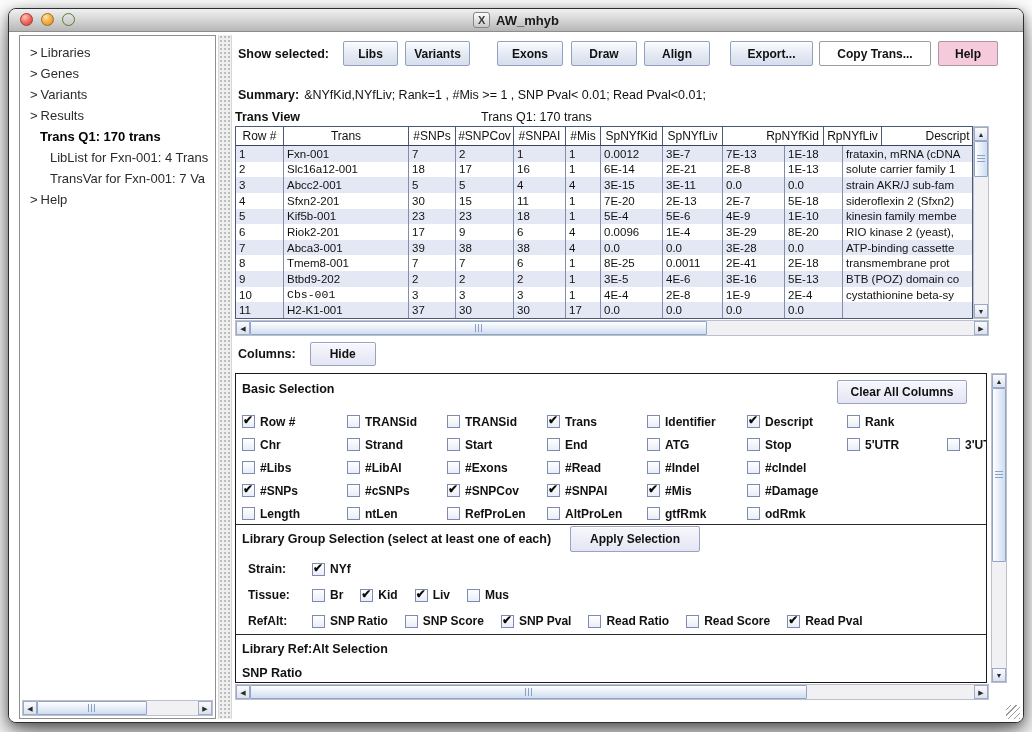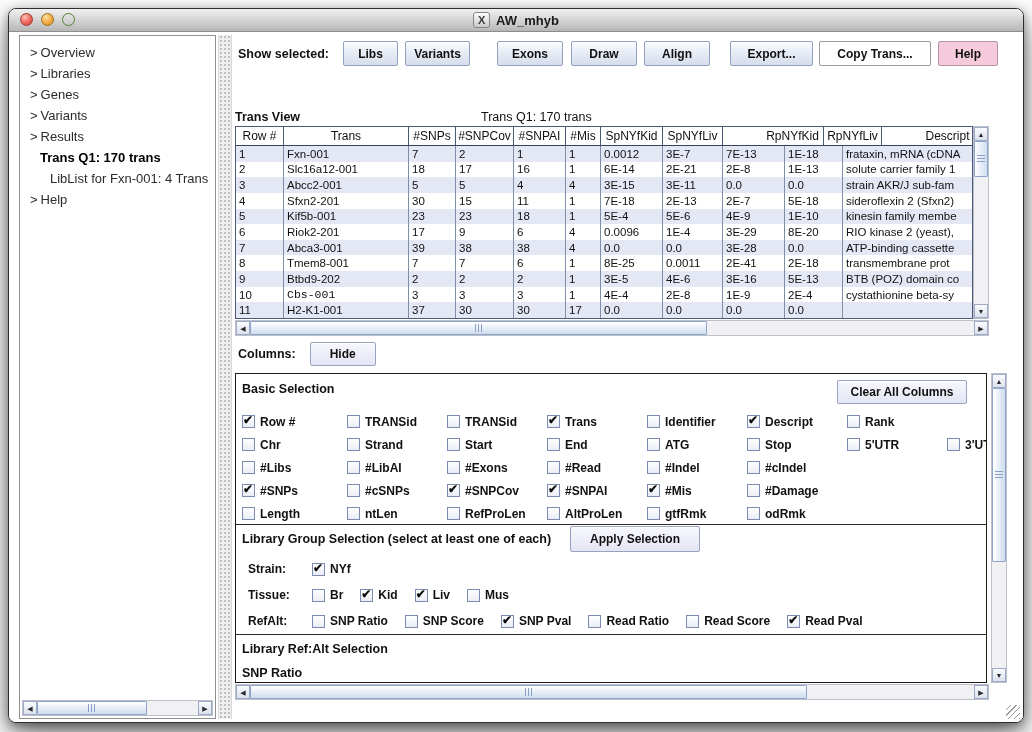--- a/index.html
+++ b/index.html
@@ -111,27 +111,27 @@
       <div class="title">
         <span class="x11">X</span>
         <span>AW_mhyb</span>
       </div>
     </div>
 
     <div class="content">
 
       <div class="sidebar">
         <div class="tree" id="tree">
-            <div class="tree-item" style="padding-left: 10px;"><span class="tree-pfx">&gt;</span><span>Overview</span></div>
             <div class="tree-item" style="padding-left: 10px;"><span class="tree-pfx">&gt;</span><span>Libraries</span></div>
             <div class="tree-item" style="padding-left: 10px;"><span class="tree-pfx">&gt;</span><span>Genes</span></div>
             <div class="tree-item" style="padding-left: 10px;"><span class="tree-pfx">&gt;</span><span>Variants</span></div>
             <div class="tree-item" style="padding-left: 10px;"><span class="tree-pfx">&gt;</span><span>Results</span></div>
             <div class="tree-item bold" style="padding-left: 20px;"><span>Trans Q1: 170 trans</span></div>
             <div class="tree-item" style="padding-left: 30px;"><span>LibList for Fxn-001: 4 Trans</span></div>
+            <div class="tree-item" style="padding-left: 30px;"><span>TransVar for Fxn-001: 7 Va</span></div>
             <div class="tree-item" style="padding-left: 10px;"><span class="tree-pfx">&gt;</span><span>Help</span></div>
           </div>
         <div class="sbh sidebar-sbh sbh-sidebar" id="sb-sidebar">
             <span class="sb-btn">◀</span>
             <span class="thumb-h" style="width: 108px;"></span>
             <span class="filler"></span>
             <span class="sb-btn">▶</span>
           </div>
       </div>
 
@@ -144,20 +144,23 @@
         <button class="btn blue" style="width: 55px; margin-left: 14px;">Libs</button>
             <button class="btn blue" style="width: 65px; margin-left: 7px;">Variants</button>
             <button class="btn blue" style="width: 66px; margin-left: 27px;">Exons</button>
             <button class="btn blue" style="width: 66px; margin-left: 8px;">Draw</button>
             <button class="btn blue" style="width: 66px; margin-left: 7px;">Align</button>
             <button class="btn blue" style="width: 83px; margin-left: 20px;">Export...</button>
             <button class="btn white" style="width: 112px; margin-left: 6px;">Copy Trans...</button>
             <button class="btn pink" style="width: 60px; margin-left: 7px;">Help</button>
           </div>
 
+        <div class="summary">
+          <b>Summary:</b><span>&amp;NYfKid,NYfLiv;  Rank=1 , #Mis &gt;= 1 ,  SNP Pval&lt; 0.01; Read Pval&lt;0.01;</span>
+        </div>
 
         <div class="tbl-title">Trans View</div>
         <div class="tbl-subtitle">Trans Q1: 170 trans</div>
 
         <div class="tblwrap">
           <div class="tblgrid">
             <div class="thead" id="thead">
                 <div class="hc" style="width: 48px;">Row #</div>
                 <div class="hc" style="width: 125px;">Trans</div>
                 <div class="hc" style="width: 47px;">#SNPs</div>
@@ -210,21 +213,21 @@
                   <div class="tc" style="width: 58px;">0.0</div>
                   <div class="tc" style="width: 131px;">strain AKR/J sub-fam</div>
                 </div>
                 <div class="trow">
                   <div class="tc" style="width: 48px;">4</div>
                   <div class="tc" style="width: 125px;">Sfxn2-201</div>
                   <div class="tc" style="width: 47px;">30</div>
                   <div class="tc" style="width: 58px;">15</div>
                   <div class="tc" style="width: 52px;">11</div>
                   <div class="tc" style="width: 35px;">1</div>
-                  <div class="tc" style="width: 62px;">7E-18</div>
+                  <div class="tc" style="width: 62px;">7E-20</div>
                   <div class="tc" style="width: 60px;">2E-13</div>
                   <div class="tc" style="width: 62px;">2E-7</div>
                   <div class="tc" style="width: 58px;">5E-18</div>
                   <div class="tc" style="width: 131px;">sideroflexin 2 (Sfxn2)</div>
                 </div>
                 <div class="trow">
                   <div class="tc" style="width: 48px;">5</div>
                   <div class="tc" style="width: 125px;">Kif5b-001</div>
                   <div class="tc" style="width: 47px;">23</div>
                   <div class="tc" style="width: 58px;">23</div>

